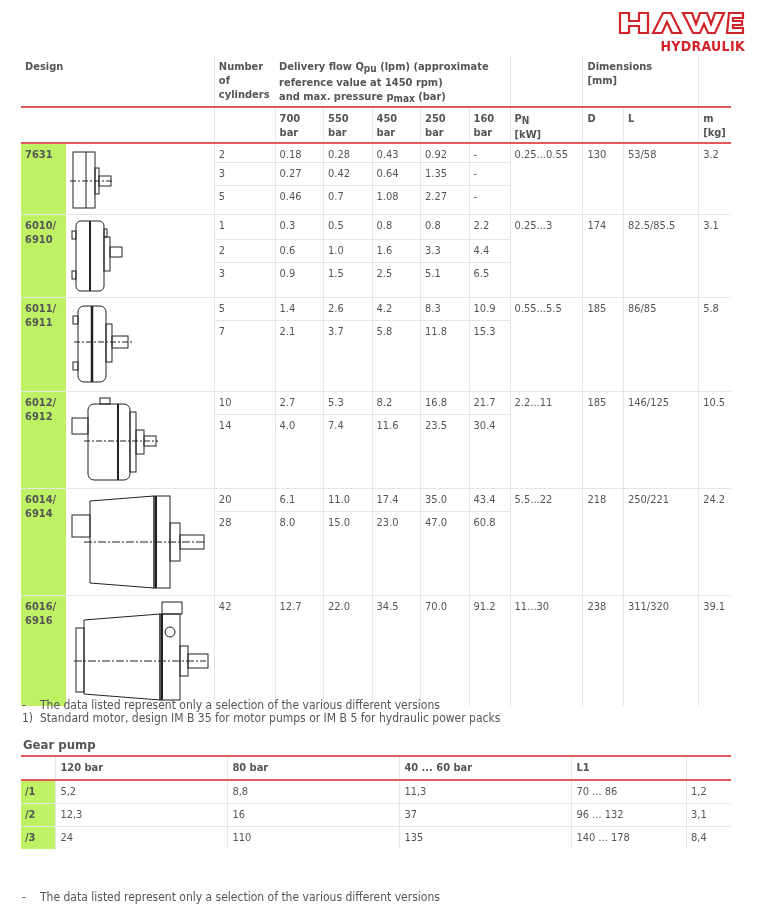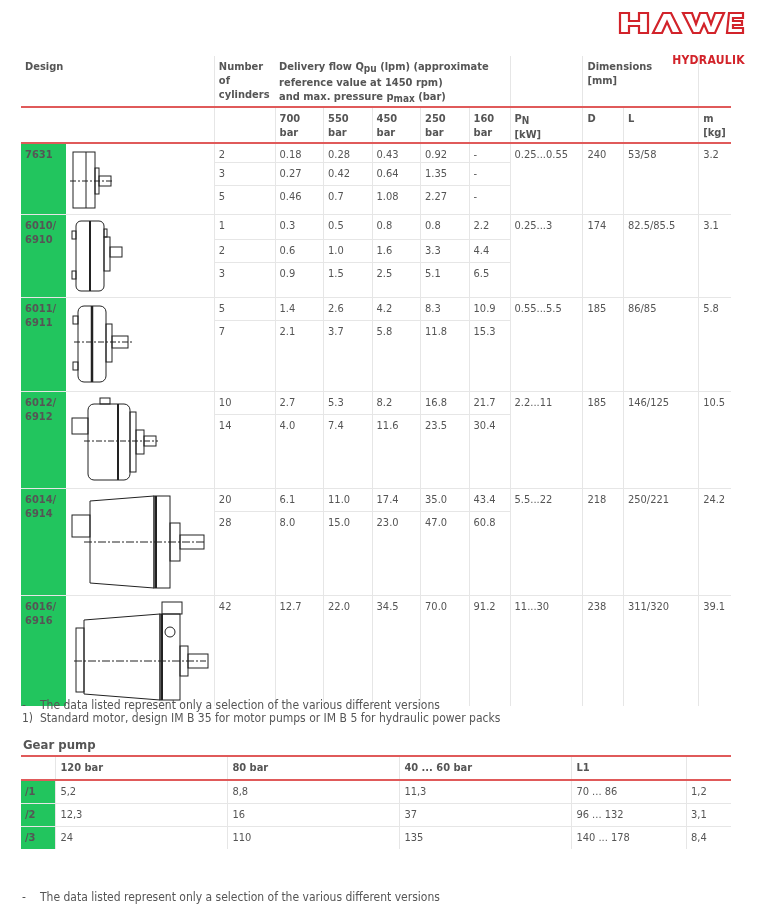--- a/index.html
+++ b/index.html
@@ -1,25 +1,25 @@
 <!DOCTYPE html>
 <html><head>
 <meta charset="utf-8">
 <style>
   html, body { margin:0; padding:0; background:#fff; }
   body { width:765px; height:919px; position:relative; overflow:hidden;
          font-family:"DejaVu Sans Condensed","DejaVu Sans", sans-serif; color:#555; font-size:11px; }
   .logo { position:absolute; right:20px; top:10px; width:135px; text-align:right; }
   .logo svg { display:block; margin-left:auto; }
-  .logo .sub { color:#d2232a; font-weight:bold; font-size:12px; letter-spacing:0.3px; margin-top:17px; }
+  .logo .sub { color:#d2232a; font-weight:bold; font-size:14px; letter-spacing:0.3px; margin-top:2px; }
 
   table { border-collapse:collapse; position:absolute; }
   td { vertical-align:top; padding:4px 4px 0 4px; font-size:11px; color:#555; line-height:14px; }
   .b { font-weight:bold; color:#555; }
-  .gray { background:#22c55e; }
+  .gray { background:#bef264; }
   .vline { border-left:1px solid #e6e6e6; }
   .hl { border-top:1px solid #e6e6e6; }
   .red { border-top:2px solid #e05a5a; }
 
   #t1 { left:21px; top:56px; width:710px; }
   #t1 td.design { width:38px; }
   #t1 td.img { width:139px; }
   #t1 td.num { width:52px; }
   #t1 td.v { width:43px; }
   .sub2 { font-size:10px; vertical-align:-2px; }
@@ -90,21 +90,21 @@
             </g>
           </svg>
     </td>
     <td class="vline">2</td>
     <td class="vline">0.18</td>
     <td class="vline">0.28</td>
     <td class="vline">0.43</td>
     <td class="vline">0.92</td>
     <td class="vline">-</td>
     <td rowspan="3" class="vline">0.25...0.55</td>
-    <td rowspan="3" class="vline">240</td>
+    <td rowspan="3" class="vline">130</td>
     <td rowspan="3" class="vline">53/58</td>
     <td rowspan="3" class="vline">3.2</td>
   </tr>
   <tr class="hl">
     <td class="vline" style="height:18px">3</td>
     <td class="vline">0.27</td>
     <td class="vline">0.42</td>
     <td class="vline">0.64</td>
     <td class="vline">1.35</td>
     <td class="vline">-</td>

